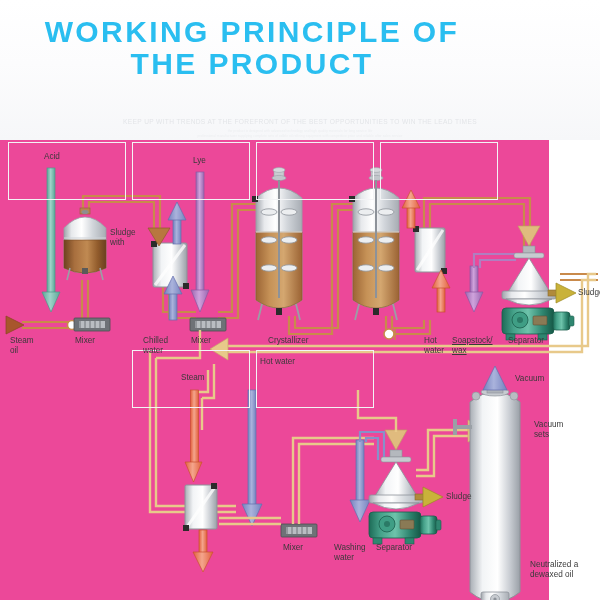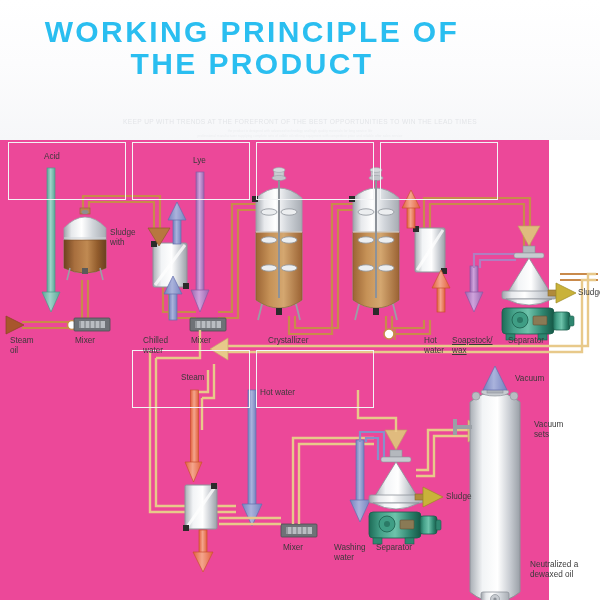--- a/index.html
+++ b/index.html
@@ -468,21 +468,21 @@
       <div>water</div>
     </div>
     <div class="lbl" style="left:452px;top:196px;text-decoration:underline;">
       <div>Soapstock/</div>
       <div>wax</div>
     </div>
     <div class="lbl" style="left:508px;top:196px;">Separator</div>
     <div class="lbl" style="left:578px;top:148px;">Sludge</div>
 
     <div class="lbl" style="left:181px;top:233px;">Steam</div>
-    <div class="lbl" style="left:236px;top:248px;padding-left:24px;">Hot water</div>
+    <div class="lbl" style="left:236px;top:217px;padding-left:24px;">Hot water</div>
     <div class="lbl" style="left:283px;top:403px;">Mixer</div>
     <div class="lbl" style="left:334px;top:403px;">
       <div>Washing</div>
       <div>water</div>
     </div>
     <div class="lbl" style="left:376px;top:403px;">Separator</div>
     <div class="lbl" style="left:446px;top:352px;">Sludge</div>
     <div class="lbl" style="left:515px;top:234px;">Vacuum</div>
     <div class="lbl" style="left:534px;top:280px;">
       <div>Vacuum</div>

